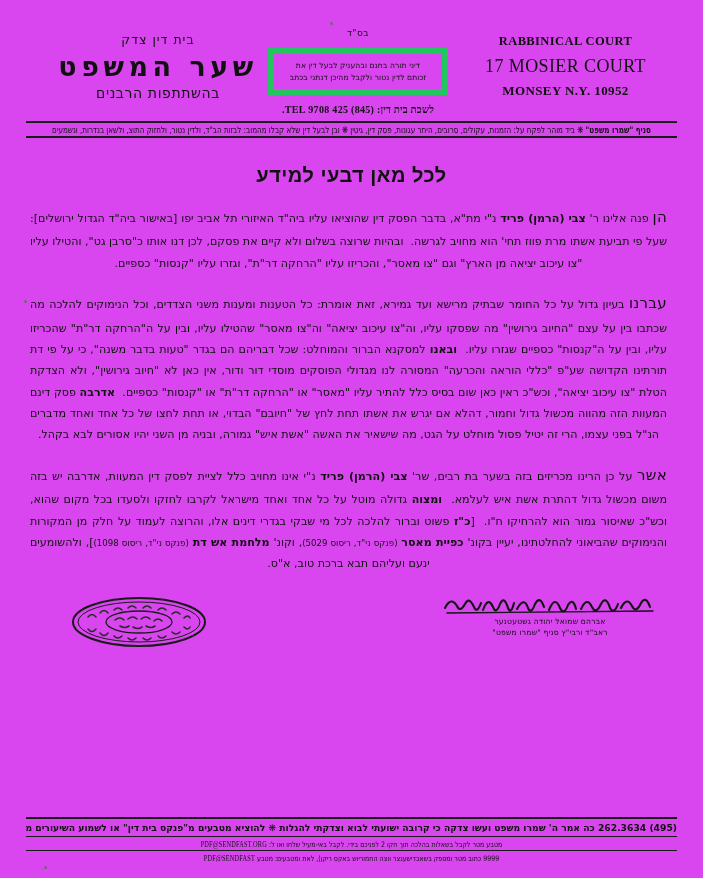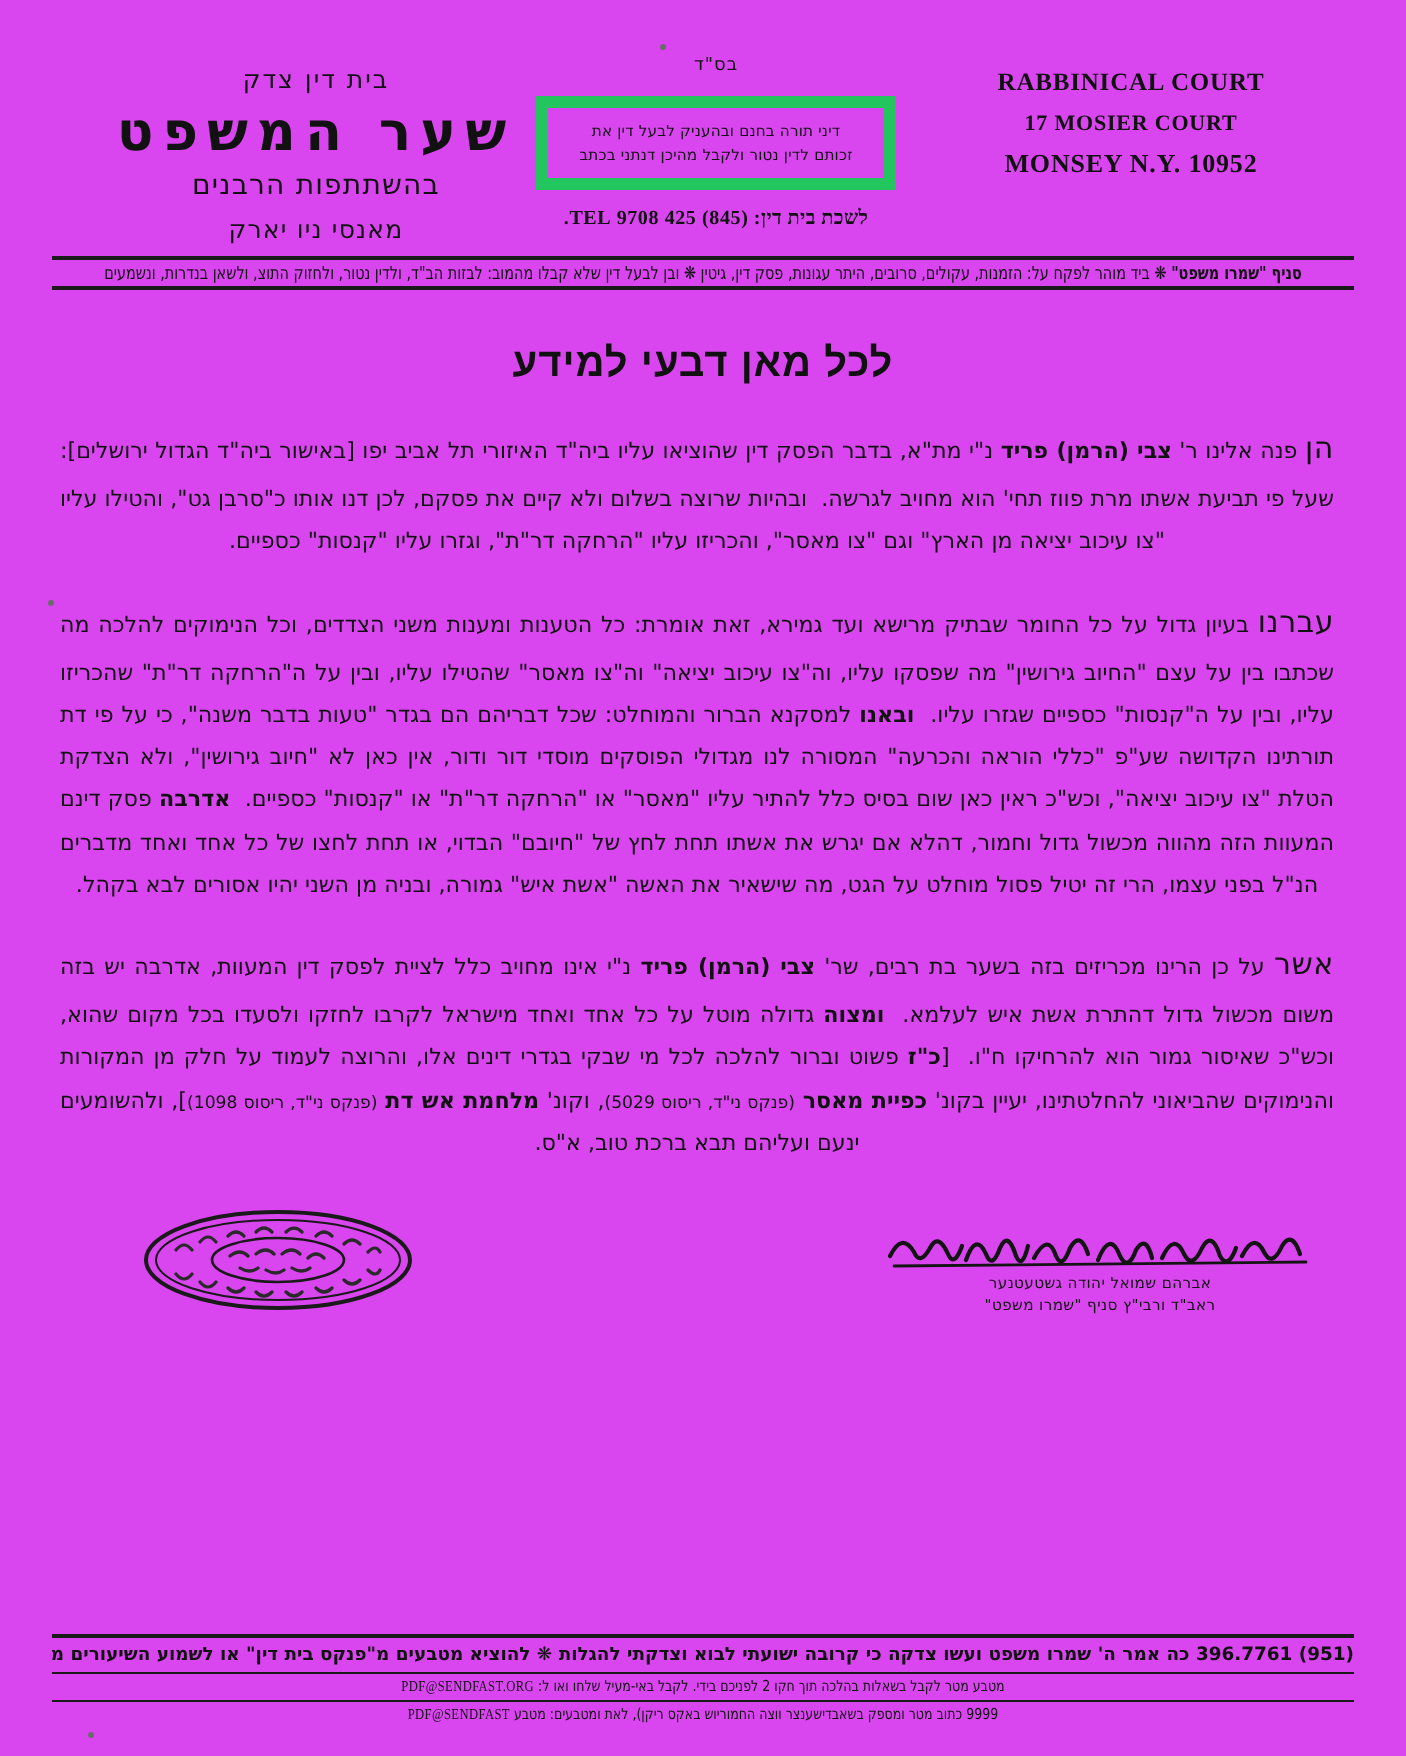--- a/index.html
+++ b/index.html
@@ -45,22 +45,22 @@
     margin-bottom: 7px;
   }
   .lh-left .l2 {
     font-family: "Liberation Serif", serif;
     font-weight: bold;
     font-size: 22px;
     letter-spacing: .6px;
     margin-bottom: 6px;
   }
   .lh-left .l3 {
-    font-weight: bold;
-    font-size: 11px;
+    font-weight: normal;
+    font-size: 18px;
     letter-spacing: .4px;
     margin-bottom: 6px;
   }
   .lh-left .l4 {
     font-weight: bold;
     font-size: 13px;
     letter-spacing: .4px;
   }
 
   
@@ -193,21 +193,21 @@
   .stamp {
     position: absolute;
     left: 70px;
     top: 6px;
     width: 138px;
     height: 52px;
   }
   .sig-block {
     position: absolute;
     right: 28px;
-    top: 12px;
+    top: 0px;
     width: 250px;
     text-align: center;
     direction: rtl;
   }
   .sig-script {
     height: 26px;
   }
   .sig-name {
     font-size: 7.6px;
     font-family: "DejaVu Sans", sans-serif;
@@ -277,21 +277,20 @@
 <body>
 
 <div class="page">
 
   <div class="letterhead">
 
     <div class="lh-right">
       <div class="r1">בית דין צדק</div>
       <div class="r2">שער המשפט</div>
       <div class="r3">בהשתתפות הרבנים</div>
-      <div class="r4">מאנסי ניו יארק</div>
     </div>
 
     <div class="lh-center">
       <div class="bsd">בס"ד</div>
       <div class="quotebox">
         <div>דיני תורה בחנם ובהעניק לבעל דין את</div>
         <div>זכותם לדין נטור ולקבל מהיכן דנתני בכתב</div>
       </div>
       <div class="tel">
         <span>לשכת בית דין:</span>
@@ -365,21 +364,21 @@
       </div>
       <div class="sig-name">אברהם שמואל יהודה גשטעטנער</div>
       <div class="sig-title">ראב"ד ורבי"ץ סניף "שמרו משפט"</div>
     </div>
 
   </div>
 
   <div class="footer">
     <div class="foot-rule-top"></div>
     <div class="foot-row1">
-      <span>(951) 396.7761</span>
+      <span>(495) 262.3634</span>
       <span>כה אמר ה' שמרו משפט ועשו צדקה כי קרובה ישועתי לבוא וצדקתי להגלות ❋ להוציא מטבעים מ"פנקס בית דין" או לשמוע השיעורים מ"קול בית דין"</span>
     </div>
     <div class="foot-rule-mid"></div>
     <div class="foot-row2">
       <span>מטבע מטר</span>
       <span>לקבל בשאלות בהלכה תוך חקו 2 לפניכם בידי. לקבל באי-מעיל שלחו ואו ל:</span>
       <span class="eng">PDF@SENDFAST.ORG</span>
     </div>
     <div class="foot-rule-mid2"></div>
     <div class="foot-row3">

